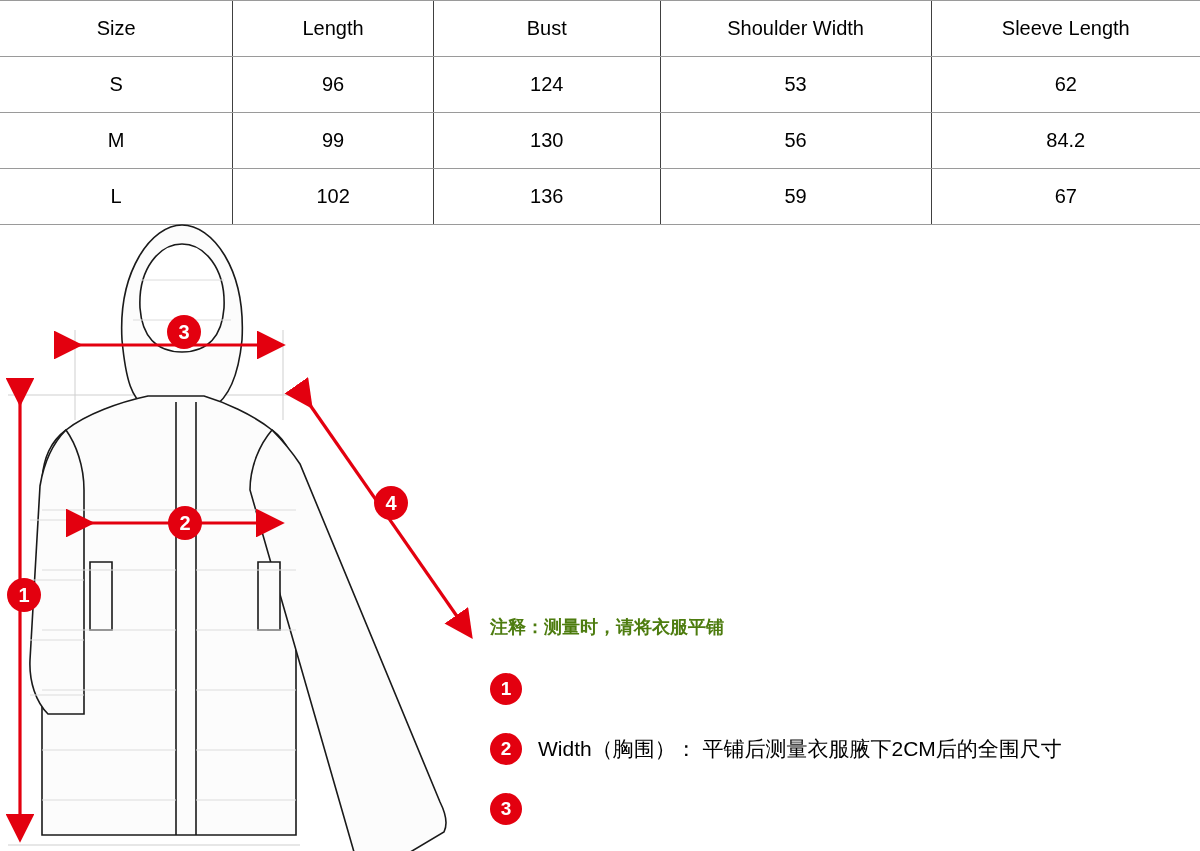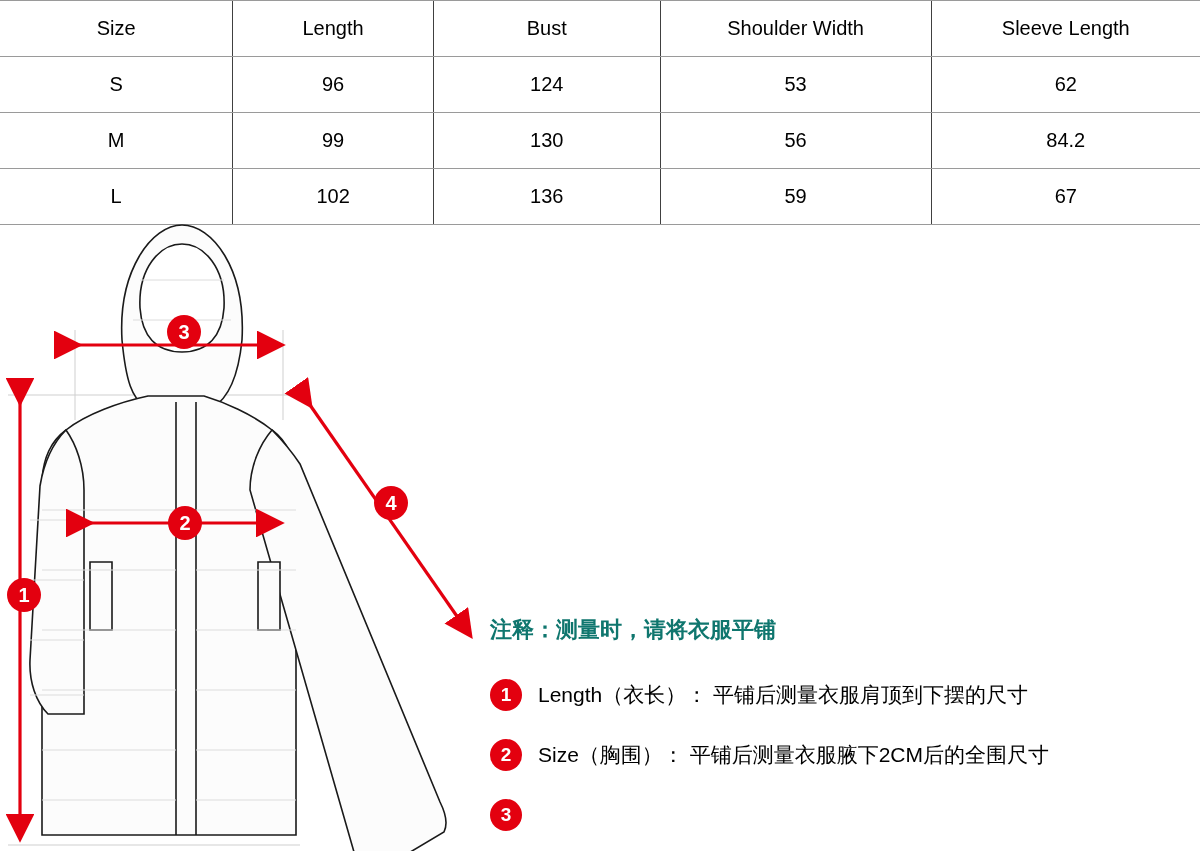--- a/index.html
+++ b/index.html
@@ -60,23 +60,23 @@
   }
 
   
   #legend {
     position: absolute;
     left: 490px;
     top: 425px;
     width: 700px;
   }
   .note-title {
-    font-size: 22px;
+    font-size: 18px;
     font-weight: bold;
-    color: #0f766e;
+    color: #4d7c0f;
     margin-bottom: 34px;
     letter-spacing: 0px;
   }
   .legend-row {
     display: flex;
     align-items: center;
     margin-bottom: 28px;
   }
   .badge {
     width: 32px; height: 32px;
@@ -224,26 +224,25 @@
     <div class="marker" style="left:167px; top:125px;">3</div>
     <div class="marker" style="left:168px; top:316px;">2</div>
     <div class="marker" style="left:7px; top:388px;">1</div>
     <div class="marker" style="left:374px; top:296px;">4</div>
 
     <div id="legend">
       <div class="note-title">注释：测量时，请将衣服平铺</div>
 
       <div class="legend-row">
         <div class="badge">1</div>
-        <div class="legend-text">Length（衣长）： 平铺后测量衣服肩顶到下摆的尺寸</div>
       </div>
 
       <div class="legend-row">
         <div class="badge">2</div>
-        <div class="legend-text">Size（胸围）： 平铺后测量衣服腋下2CM后的全围尺寸</div>
+        <div class="legend-text">Width（胸围）： 平铺后测量衣服腋下2CM后的全围尺寸</div>
       </div>
 
       <div class="legend-row">
         <div class="badge">3</div>
       </div>
 
     </div>
 
   </div>
 </div>

